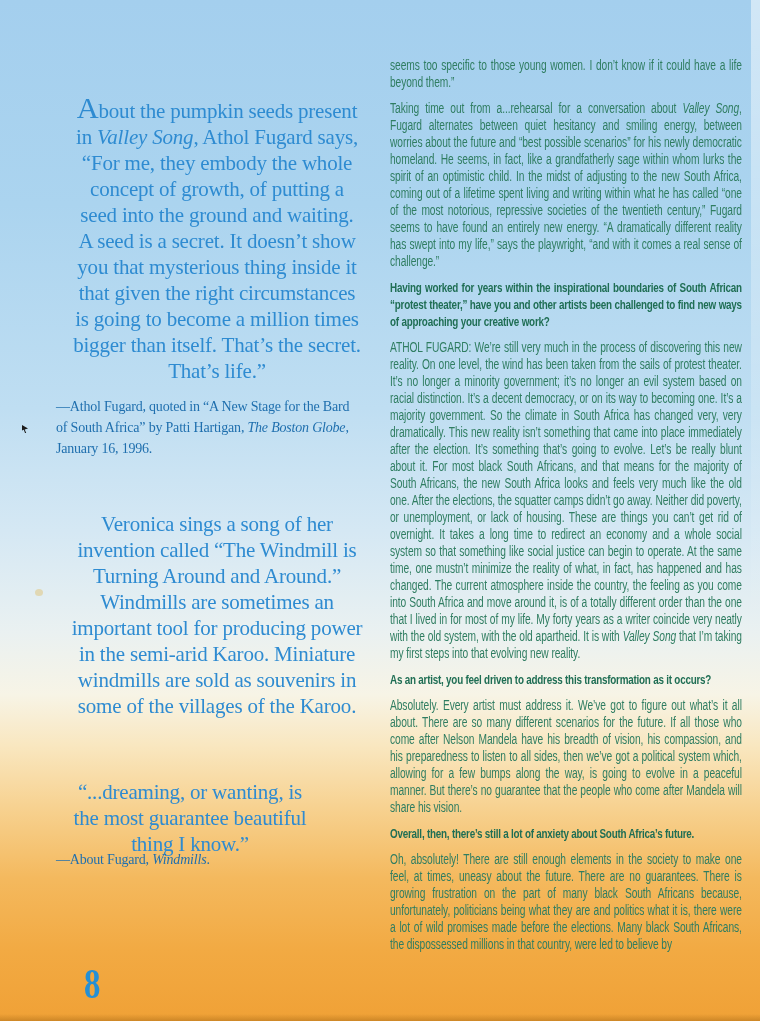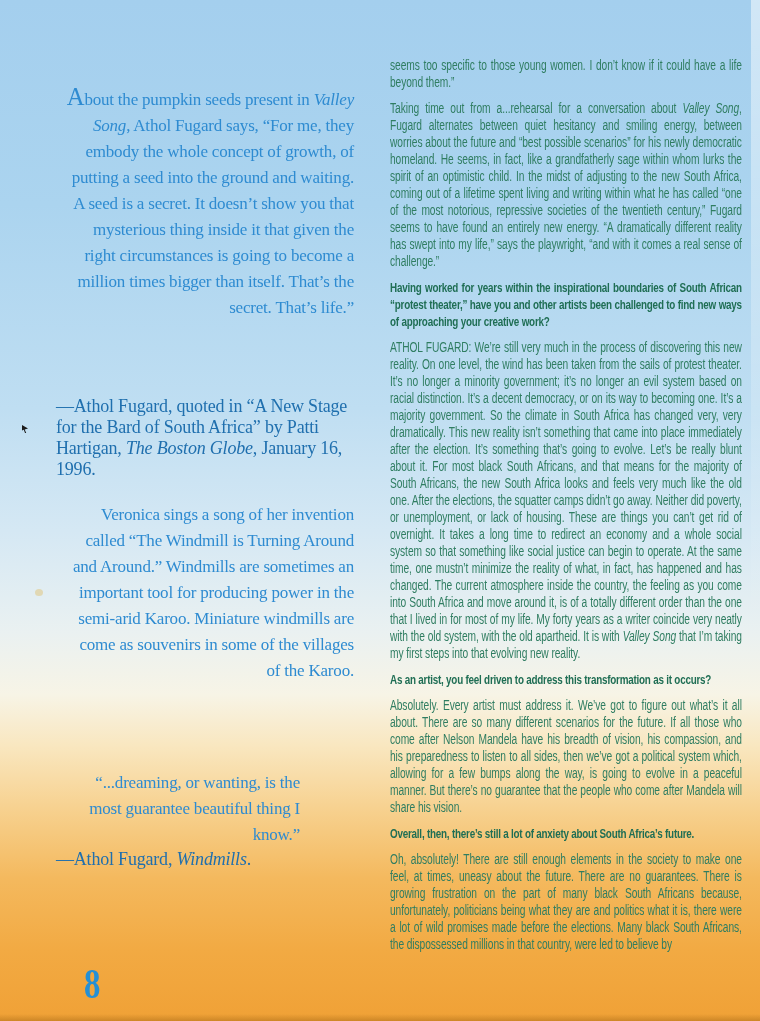--- a/index.html
+++ b/index.html
@@ -6,32 +6,32 @@
   .page{
     position:relative;width:760px;height:1021px;overflow:hidden;
     font-family:"Liberation Sans",sans-serif;
     background:linear-gradient(180deg,
       #a4cfee 0%, #abd4ef 20%, #bfdef2 40%, #d5e8f4 52%,
       #eaf1f1 62%, #f7f4e6 68%, #f9e7c0 73%, #f7d291 79%,
       #f4b95e 86%, #f2aa43 93%, #f0a136 100%);
   }
   
   .pq{
-    position:absolute;margin:6px;padding:0;
+    position:absolute;margin:15px;padding:0;
     font-family:"Liberation Serif","DejaVu Serif",serif;
     color:var(--sidebar-blue);
-    font-size:17px;line-height:26px;letter-spacing:-0.2px;
-    text-align:right;
+    font-size:21px;line-height:26px;letter-spacing:-0.2px;
+    text-align:center;
   }
   .pq.lead::first-letter{font-size:1.45em;line-height:0.9;}
   .attr{
     position:absolute;margin:0;padding:0;
     font-family:"Liberation Serif","DejaVu Serif",serif;
     color:var(--attr-blue);
-    font-size:18px;line-height:21px;letter-spacing:-0.2px;
+    font-size:14px;line-height:21px;letter-spacing:-0.2px;
   }
   #pq1{top:80px;left:56px;width:292px;}
   #attr1{top:396px;left:56px;width:300px;}
   #pq2{top:496px;left:56px;width:292px;}
   #pq3{top:764px;left:56px;width:238px;}
   #attr3{top:849px;left:56px;width:300px;}
   .pagenum{
     position:absolute;left:84px;top:960px;
     font-family:"Liberation Serif","DejaVu Serif",serif;
     font-weight:700;font-size:42px;color:var(--pagenum-blue);
@@ -73,23 +73,23 @@
   }
 </style>
 </head>
 <body>
 
 <div class="page" style="--sidebar-blue: #2e8bd1; --attr-blue: #1f6fae; --body-green: #2f7d61; --q-green: #1f6e54; --pagenum-blue: #2590d5;">
 
   <aside>
     <blockquote id="pq1" class="pq lead"><span>About the pumpkin seeds present in </span><i>Valley Song</i><span>, Athol Fugard says, “For me, they embody the whole concept of growth, of putting a seed into the ground and waiting. A seed is a secret. It doesn’t show you that mysterious thing inside it that given the right circumstances is going to become a million times bigger than itself. That’s the secret. That’s life.”</span></blockquote>
     <p id="attr1" class="attr"><span>—Athol Fugard, quoted in “A New Stage for the Bard of South Africa” by Patti Hartigan, </span><i>The Boston Globe</i><span>, January 16, 1996.</span></p>
-    <blockquote id="pq2" class="pq"><span>Veronica sings a song of her invention called “The Windmill is Turning Around and Around.” Windmills are sometimes an important tool for producing power in the semi-arid Karoo. Miniature windmills are come as souvenirs in some of the villages of the Karoo.</span></blockquote>
+    <blockquote id="pq2" class="pq"><span>Veronica sings a song of her invention called “The Windmill is Turning Around and Around.” Windmills are sometimes an important tool for producing power in the semi-arid Karoo. Miniature windmills are sold as souvenirs in some of the villages of the Karoo.</span></blockquote>
     <blockquote id="pq3" class="pq"><span>“...dreaming, or wanting, is the most guarantee beautiful thing I know.”</span></blockquote>
-    <p id="attr3" class="attr"><span>—Athol Fugard, </span><i>Windmills</i><span>.</span></p>
+    <p id="attr3" class="attr"><span>—About Fugard, </span><i>Windmills</i><span>.</span></p>
     <div class="pagenum">8</div>
   </aside>
 
   <main class="article">
       <p class="normal"><span>seems too specific to those young women. I don’t know if it could have a life beyond them.”</span></p>
       <p class="normal"><span>Taking time out from a...rehearsal for a conversation about </span><i>Valley Song</i><span>, Fugard alternates between quiet hesitancy and smiling energy, between worries about the future and “best possible scenarios” for his newly democratic homeland. He seems, in fact, like a grandfatherly sage within whom lurks the spirit of an optimistic child. In the midst of adjusting to the new South Africa, coming out of a lifetime spent living and writing within what he has called “one of the most notorious, repressive societies of the twentieth century,” Fugard seems to have found an entirely new energy. “A dramatically different reality has swept into my life,” says the playwright, “and with it comes a real sense of challenge.”</span></p>
       <p class="bold"><span>Having worked for years within the inspirational boundaries of South African “protest theater,” have you and other artists been challenged to find new ways of approaching your creative work?</span></p>
       <p class="normal"><span>ATHOL FUGARD: We’re still very much in the process of discovering this new reality. On one level, the wind has been taken from the sails of protest theater. It’s no longer a minority government; it’s no longer an evil system based on racial distinction. It’s a decent democracy, or on its way to becoming one. It’s a majority government. So the climate in South Africa has changed very, very dramatically. This new reality isn’t something that came into place immediately after the election. It’s something that’s going to evolve. Let’s be really blunt about it. For most black South Africans, and that means for the majority of South Africans, the new South Africa looks and feels very much like the old one. After the elections, the squatter camps didn’t go away. Neither did poverty, or unemployment, or lack of housing. These are things you can’t get rid of overnight. It takes a long time to redirect an economy and a whole social system so that something like social justice can begin to operate. At the same time, one mustn’t minimize the reality of what, in fact, has happened and has changed. The current atmosphere inside the country, the feeling as you come into South Africa and move around it, is of a totally different order than the one that I lived in for most of my life. My forty years as a writer coincide very neatly with the old system, with the old apartheid. It is with </span><i>Valley Song</i><span> that I’m taking my first steps into that evolving new reality.</span></p>
       <p class="bold"><span>As an artist, you feel driven to address this transformation as it occurs?</span></p>
       <p class="normal"><span>Absolutely. Every artist must address it. We’ve got to figure out what’s it all about. There are so many different scenarios for the future. If all those who come after Nelson Mandela have his breadth of vision, his compassion, and his preparedness to listen to all sides, then we’ve got a political system which, allowing for a few bumps along the way, is going to evolve in a peaceful manner. But there’s no guarantee that the people who come after Mandela will share his vision.</span></p>

